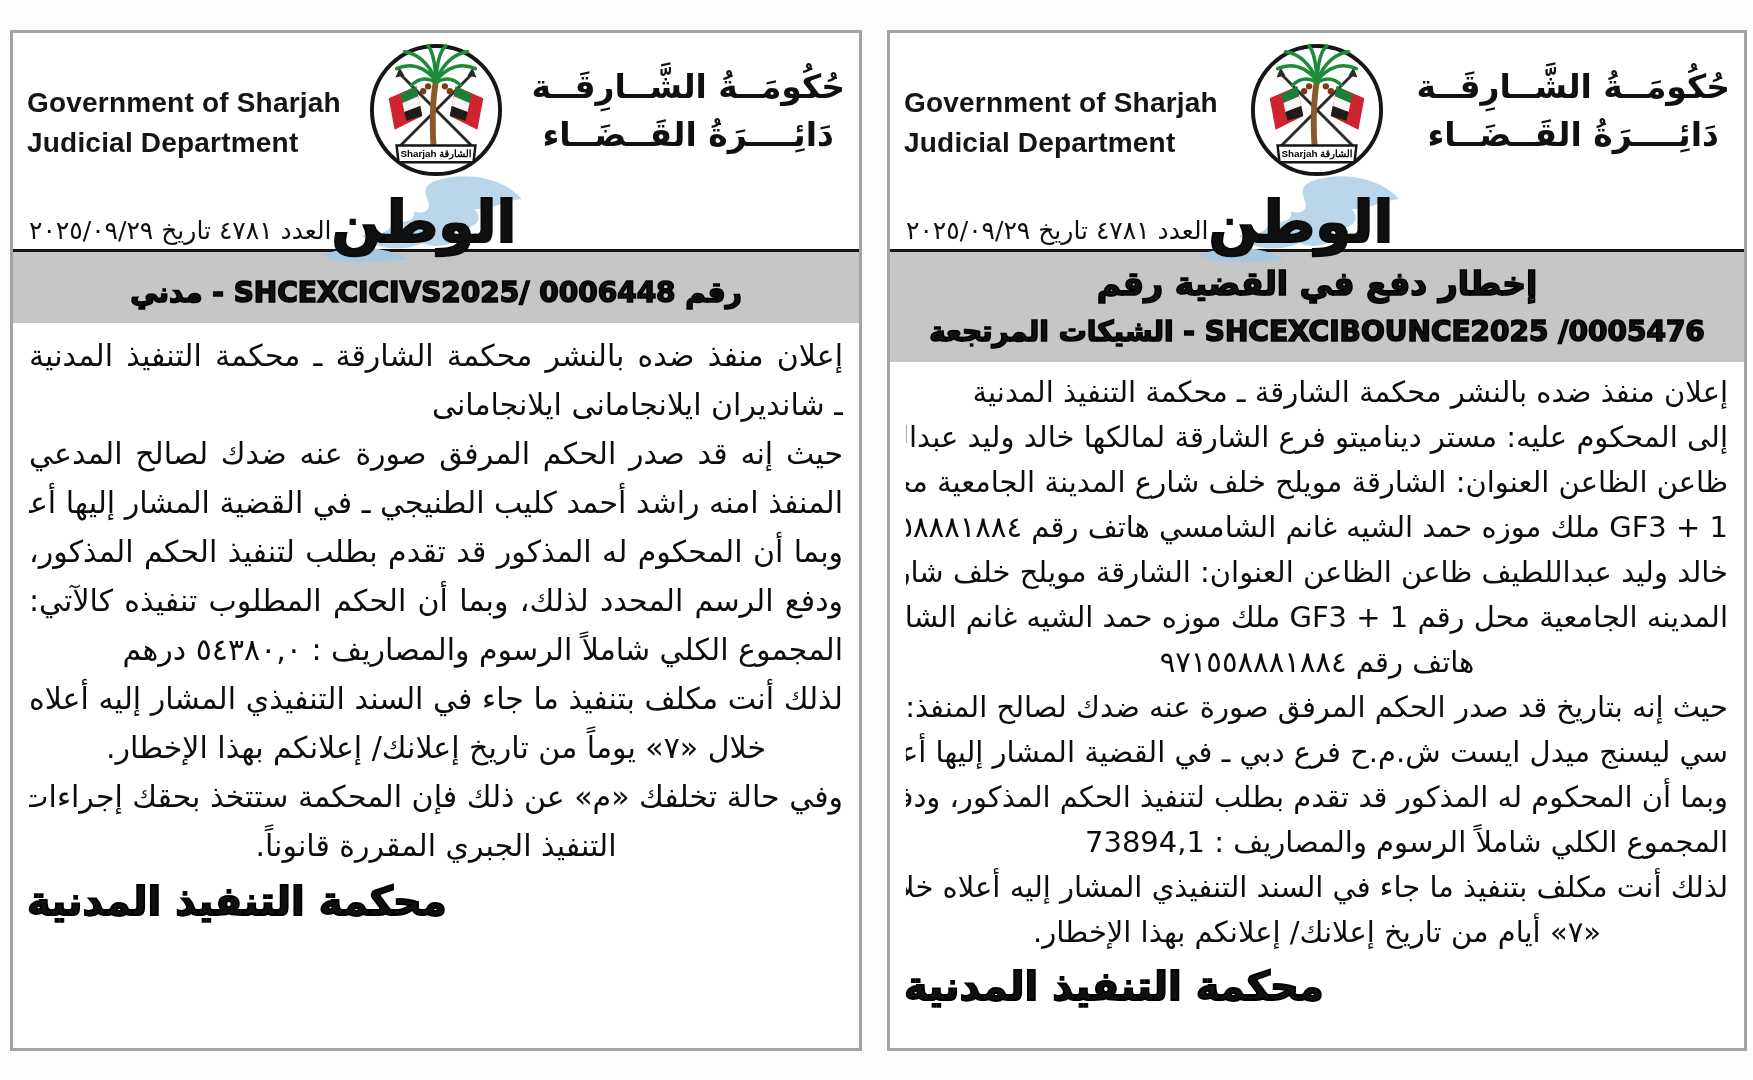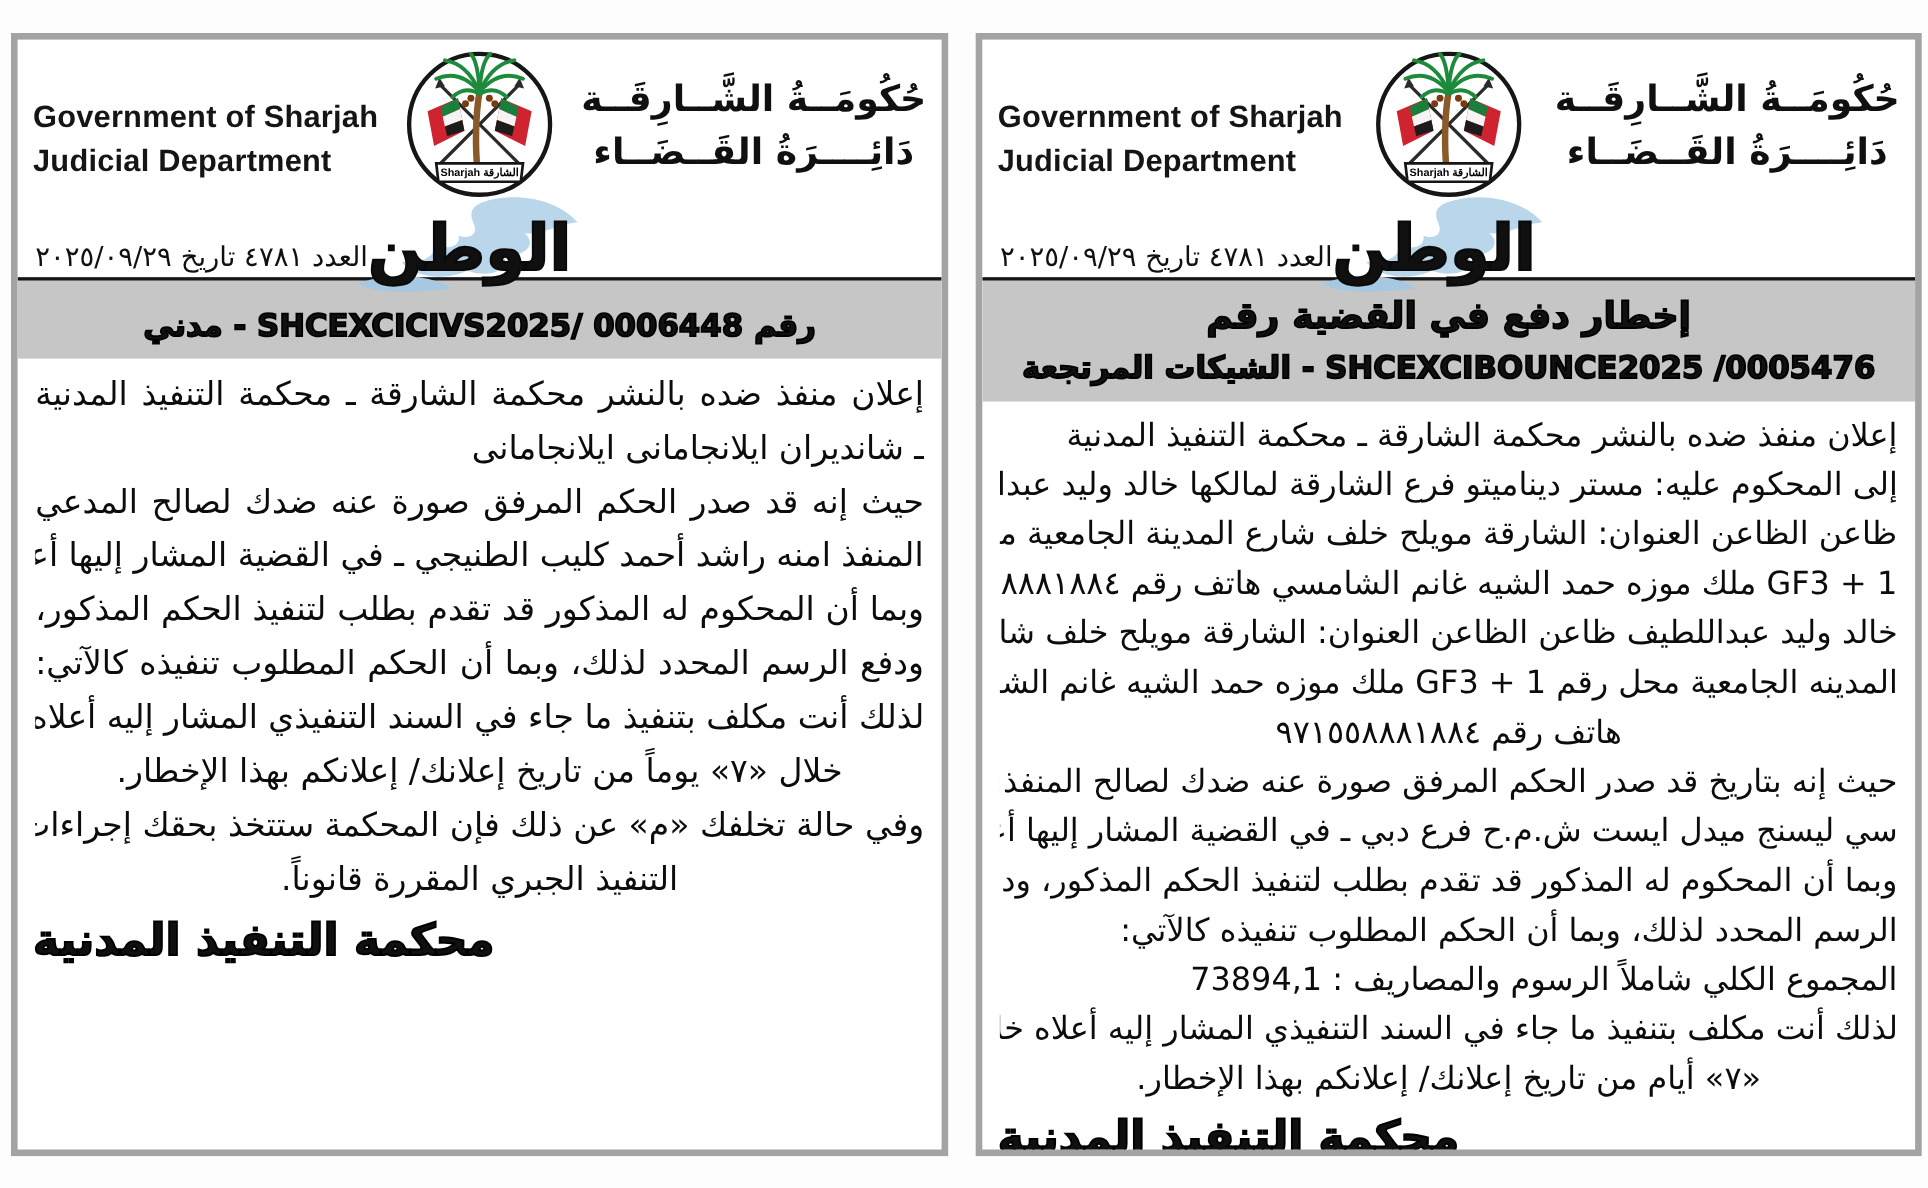--- a/index.html
+++ b/index.html
@@ -1,18 +1,18 @@
 <!DOCTYPE html>
 <html lang="ar"><head>
 <meta charset="utf-8">
 <style>
   html,body{margin:0;padding:0;background:#fff;}
   .canvas{position:relative;width:1753px;height:1080px;background:#fdfdfd;overflow:hidden;
           font-family:"DejaVu Sans",sans-serif;color:#101010;}
-  .ad{position:absolute;top:30px;height:1021px;border:6px solid #a3a3a3;background:#fff;box-sizing:border-box;overflow:hidden;}
+  .ad{position:absolute;top:30px;height:1021px;border:3px solid #a3a3a3;background:#fff;box-sizing:border-box;overflow:hidden;}
   #ad0{left:10px;width:852px;}
   #ad1{left:887px;width:860px;}
 
   
   .hd{padding:6px 14px 0 14px;}
   .hd-row1{display:flex;justify-content:space-between;align-items:flex-start;height:148px;}
   .en{font-family:"Liberation Sans",sans-serif;font-weight:bold;font-size:28px;line-height:1.42;
       color:#151515;white-space:nowrap;margin-top:44px;letter-spacing:.2px;}
   .emblem{width:138px;height:138px;flex:0 0 auto;margin-top:2px;}
   .ar-cal{direction:rtl;font-weight:bold;font-size:33px;line-height:1.45;text-align:center;
@@ -110,20 +110,21 @@
       <div class="b2">رقم SHCEXCICIVS2025/ 0006448 - مدني</div>
     </div>
 
     <div class="bod">
       <div class="ln j">إعلان منفذ ضده بالنشر محكمة الشارقة ـ محكمة التنفيذ المدنية</div>
       <div class="ln r">ـ شانديران ايلانجامانى ايلانجامانى</div>
       <div class="ln j">حيث إنه قد صدر الحكم المرفق صورة عنه ضدك لصالح المدعي</div>
       <div class="ln j">المنفذ امنه راشد أحمد كليب الطنيجي ـ في القضية المشار إليها أعلاه.</div>
       <div class="ln j">وبما أن المحكوم له المذكور قد تقدم بطلب لتنفيذ الحكم المذكور،</div>
       <div class="ln j">ودفع الرسم المحدد لذلك، وبما أن الحكم المطلوب تنفيذه كالآتي:</div>
+      <div class="ln r">المجموع الكلي شاملاً الرسوم والمصاريف : ٥٤٣٨٠,٠ درهم</div>
       <div class="ln j">لذلك أنت مكلف بتنفيذ ما جاء في السند التنفيذي المشار إليه أعلاه</div>
       <div class="ln c">خلال «٧» يوماً من تاريخ إعلانك/ إعلانكم بهذا الإخطار.</div>
       <div class="ln j">وفي حالة تخلفك «م» عن ذلك فإن المحكمة ستتخذ بحقك إجراءات</div>
       <div class="ln c">التنفيذ الجبري المقررة قانوناً.</div>
     </div>
 
     <div class="foot">محكمة التنفيذ المدنية</div>
   </article>
 
   <article class="ad" id="ad1">
@@ -195,21 +196,20 @@
       <div class="ln r">إعلان منفذ ضده بالنشر محكمة الشارقة ـ محكمة التنفيذ المدنية</div>
       <div class="ln j">إلى المحكوم عليه: مستر ديناميتو فرع الشارقة لمالكها خالد وليد عبداللطيف</div>
       <div class="ln j">ظاعن الظاعن العنوان: الشارقة مويلح خلف شارع المدينة الجامعية محل رقم</div>
       <div class="ln j">GF3 + 1 ملك موزه حمد الشيه غانم الشامسي هاتف رقم ٩٧١٥٥٨٨٨١٨٨٤</div>
       <div class="ln j">خالد وليد عبداللطيف ظاعن الظاعن العنوان: الشارقة مويلح خلف شارع</div>
       <div class="ln j">المدينه الجامعية محل رقم GF3 + 1 ملك موزه حمد الشيه غانم الشامسي</div>
       <div class="ln c">هاتف رقم ٩٧١٥٥٨٨٨١٨٨٤</div>
       <div class="ln j">حيث إنه بتاريخ قد صدر الحكم المرفق صورة عنه ضدك لصالح المنفذ: جي</div>
       <div class="ln j">سي ليسنج ميدل ايست ش.م.ح فرع دبي ـ في القضية المشار إليها أعلاه.</div>
       <div class="ln j">وبما أن المحكوم له المذكور قد تقدم بطلب لتنفيذ الحكم المذكور، ودفع</div>
-      <div class="ln r">الرسم المحدد لذلك، وبما أن الحكم المطلوب تنفيذه كالآتي:</div>
       <div class="ln r">المجموع الكلي شاملاً الرسوم والمصاريف : 73894,1</div>
       <div class="ln j">لذلك أنت مكلف بتنفيذ ما جاء في السند التنفيذي المشار إليه أعلاه خلال</div>
       <div class="ln c">«٧» أيام من تاريخ إعلانك/ إعلانكم بهذا الإخطار.</div>
     </div>
 
     <div class="foot">محكمة التنفيذ المدنية</div>
   </article>
 
 </div>
 

